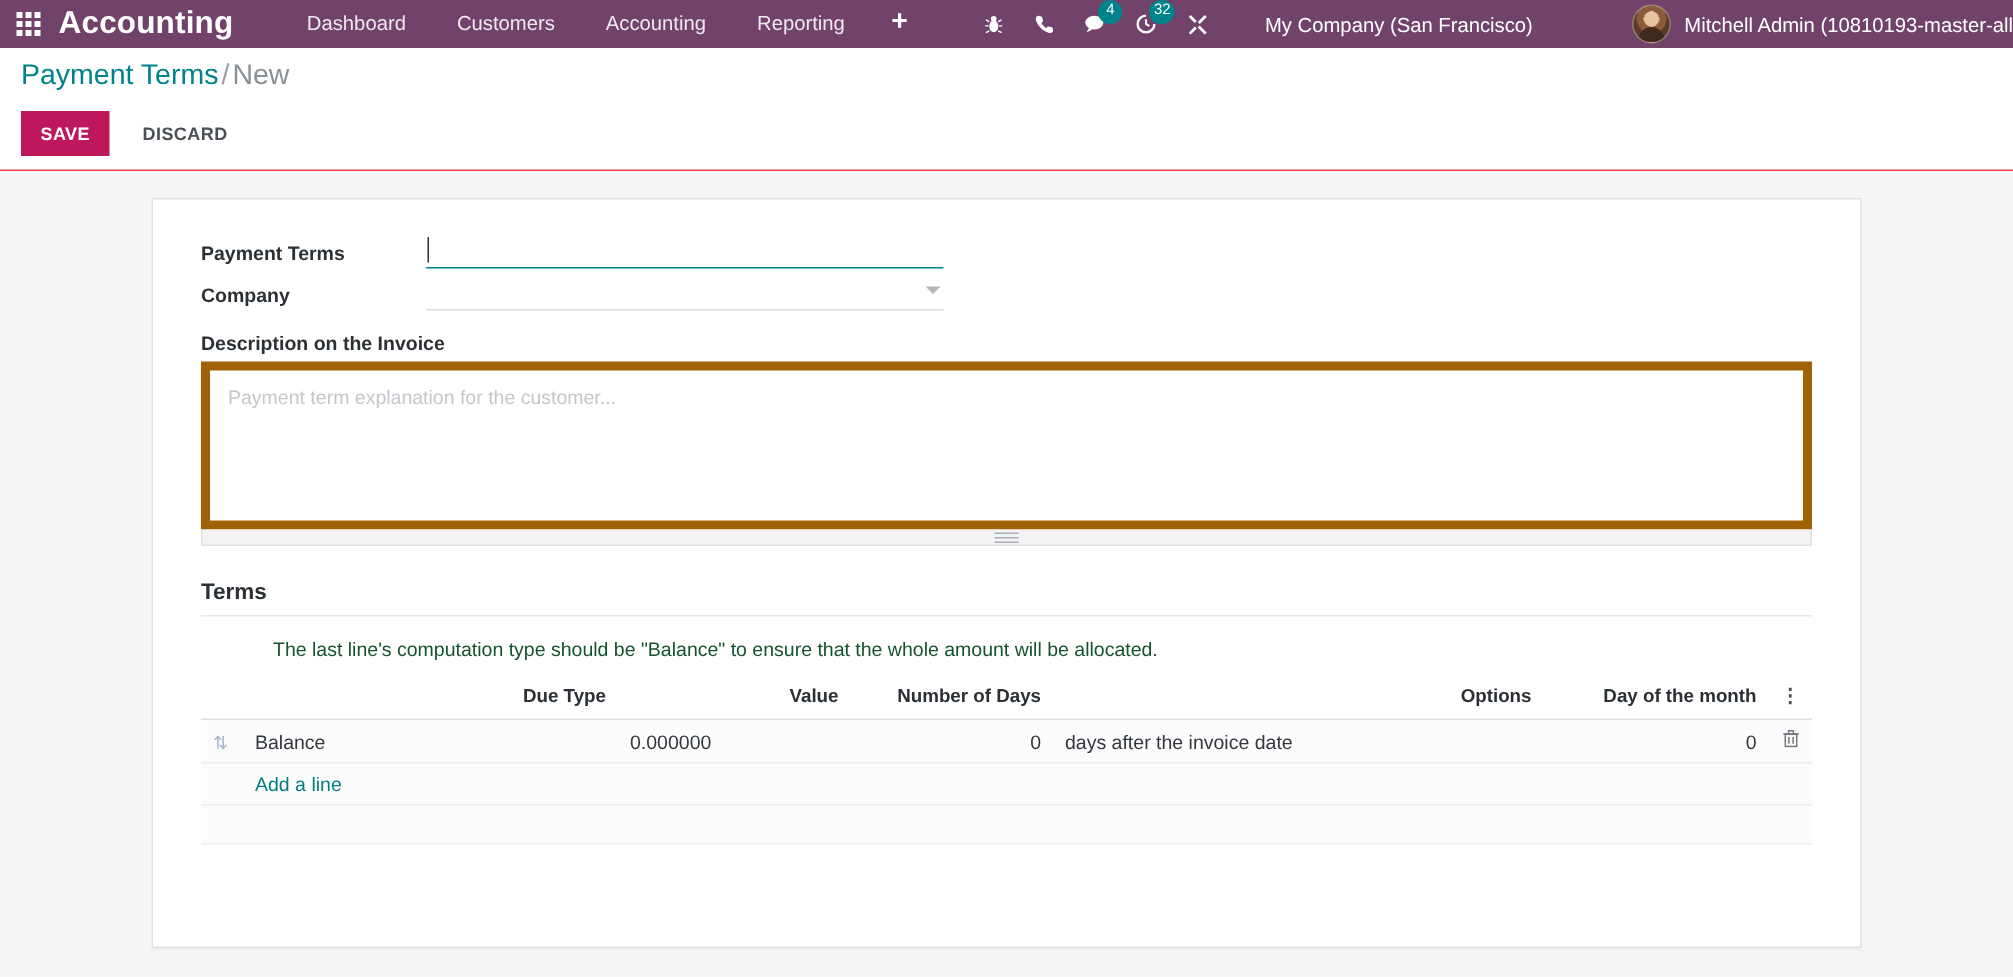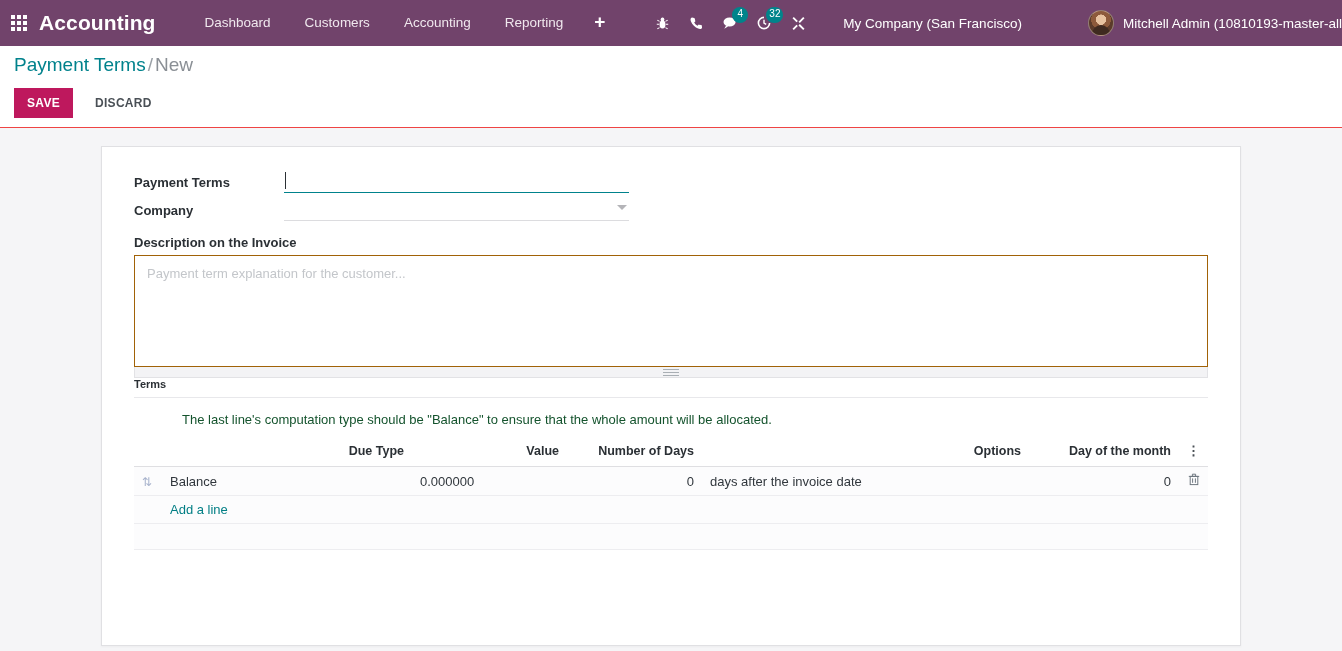--- a/index.html
+++ b/index.html
@@ -8,21 +8,21 @@
     width: 1342px; height: 651px;
     overflow: hidden;
     background: #f5f5f7;
     font-family: "Liberation Sans", sans-serif;
     font-size: 13px;
     color: #212529;
   }
 
   
   #navbar {
-    height: 46px;
+    height: 32px;
     background: #71435f;
     background: #714360;
     display: flex;
     align-items: center;
     color: #fff;
     white-space: nowrap;
     position: relative;
     overflow: hidden;
   }
   #navbar.purple { background: #71436b; }
@@ -220,21 +220,21 @@
   .desc-block { margin-top: 14px; }
   .desc-label {
     font-size: 13px;
     font-weight: bold;
     color: #2b3035;
     margin-bottom: 5px;
   }
   .desc-textarea {
     width: 100%;
     height: 112px;
-    border: 1px solid #a16207;
+    border: 6px solid #a16207;
     resize: none;
     outline: none;
     font-size: 13px;
     font-family: "Liberation Sans", sans-serif;
     color: #212529;
     padding: 10px 12px;
     background: #fff;
     display: block;
   }
   .desc-textarea::placeholder { color: #c3c6ca; }
@@ -244,21 +244,22 @@
     border: 1px solid #e2e2e5;
     border-top: none;
     display: flex; align-items: center; justify-content: center;
     cursor: ns-resize;
   }
   .resize-grip { display: flex; flex-direction: column; gap: 2px; }
   .resize-grip i { display: block; width: 16px; height: 1px; background: #a9afb4; }
 
   
   .terms-title {
-    font-size: 11px;
+    margin-top: 22px;
+    font-size: 15px;
     font-weight: bold;
     color: #2b3035;
     border-bottom: 1px solid #e8e8eb;
     padding-bottom: 7px;
   }
   .terms-note {
     margin-top: 14px;
     font-size: 13px;
     color: #14532d;
     margin-left: 48px;

